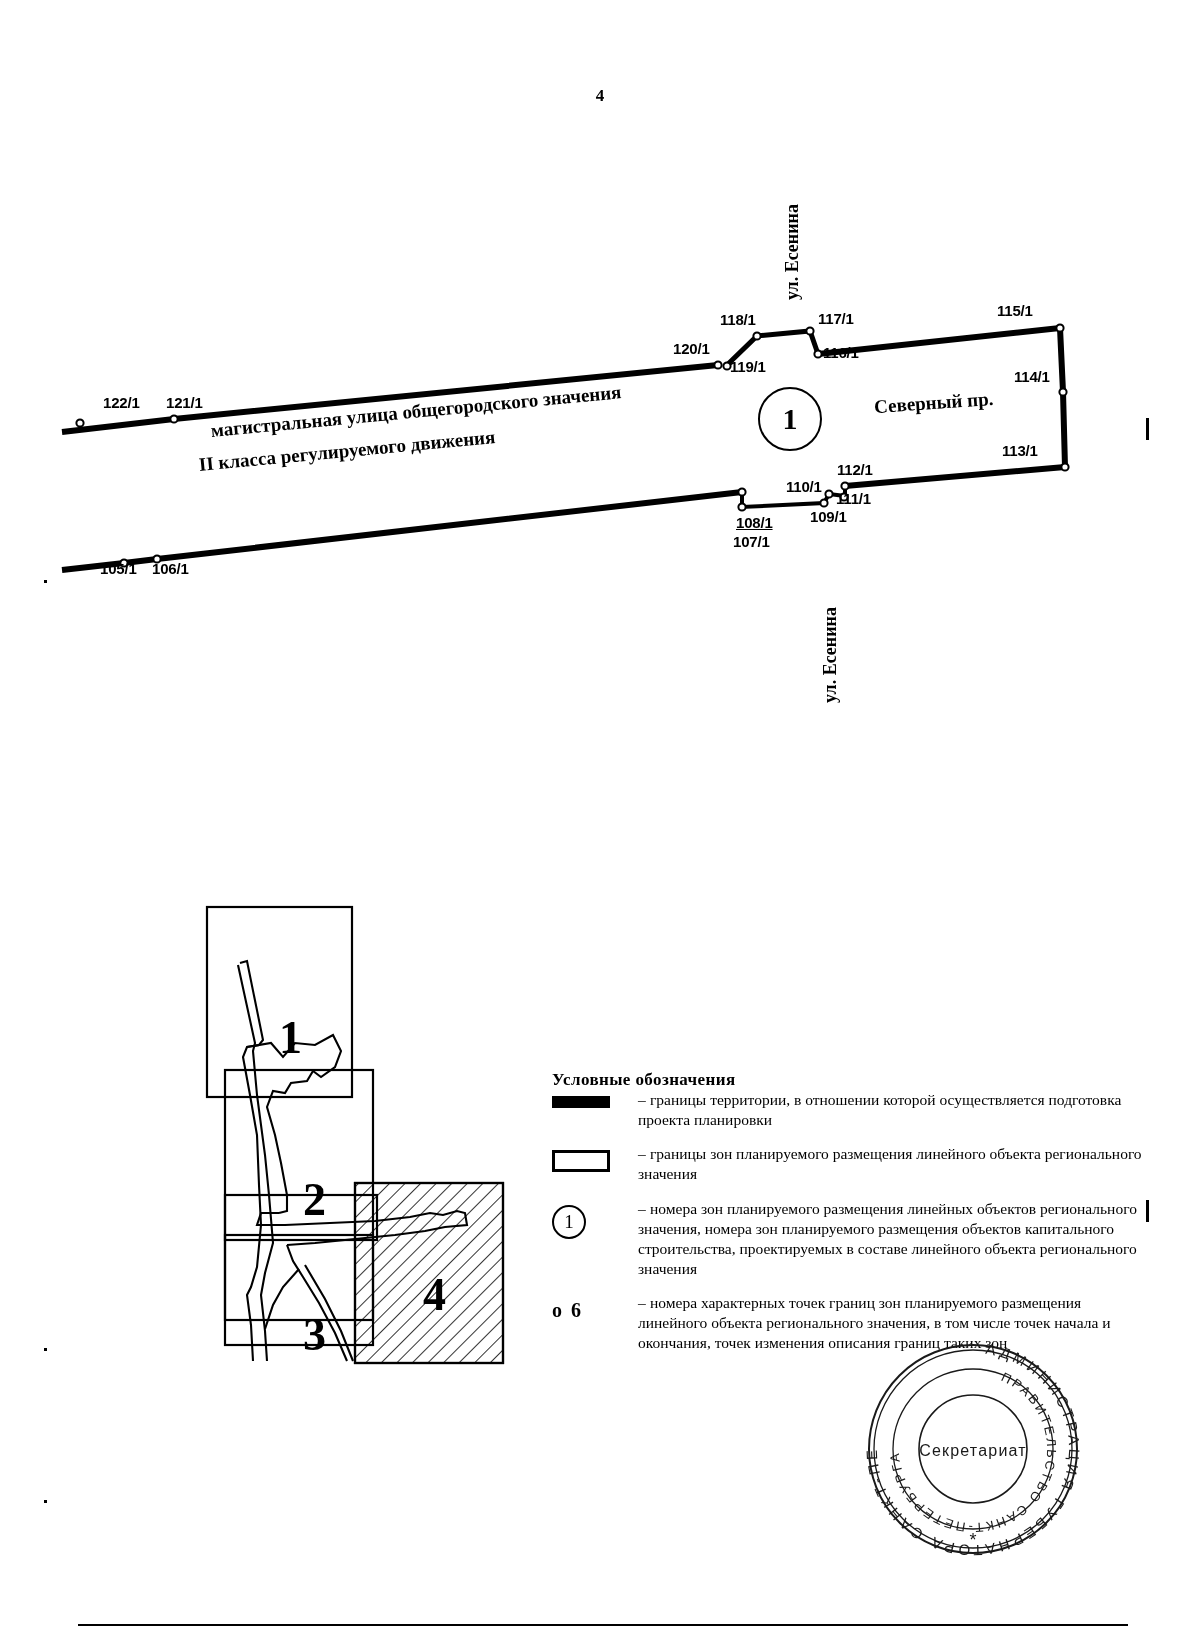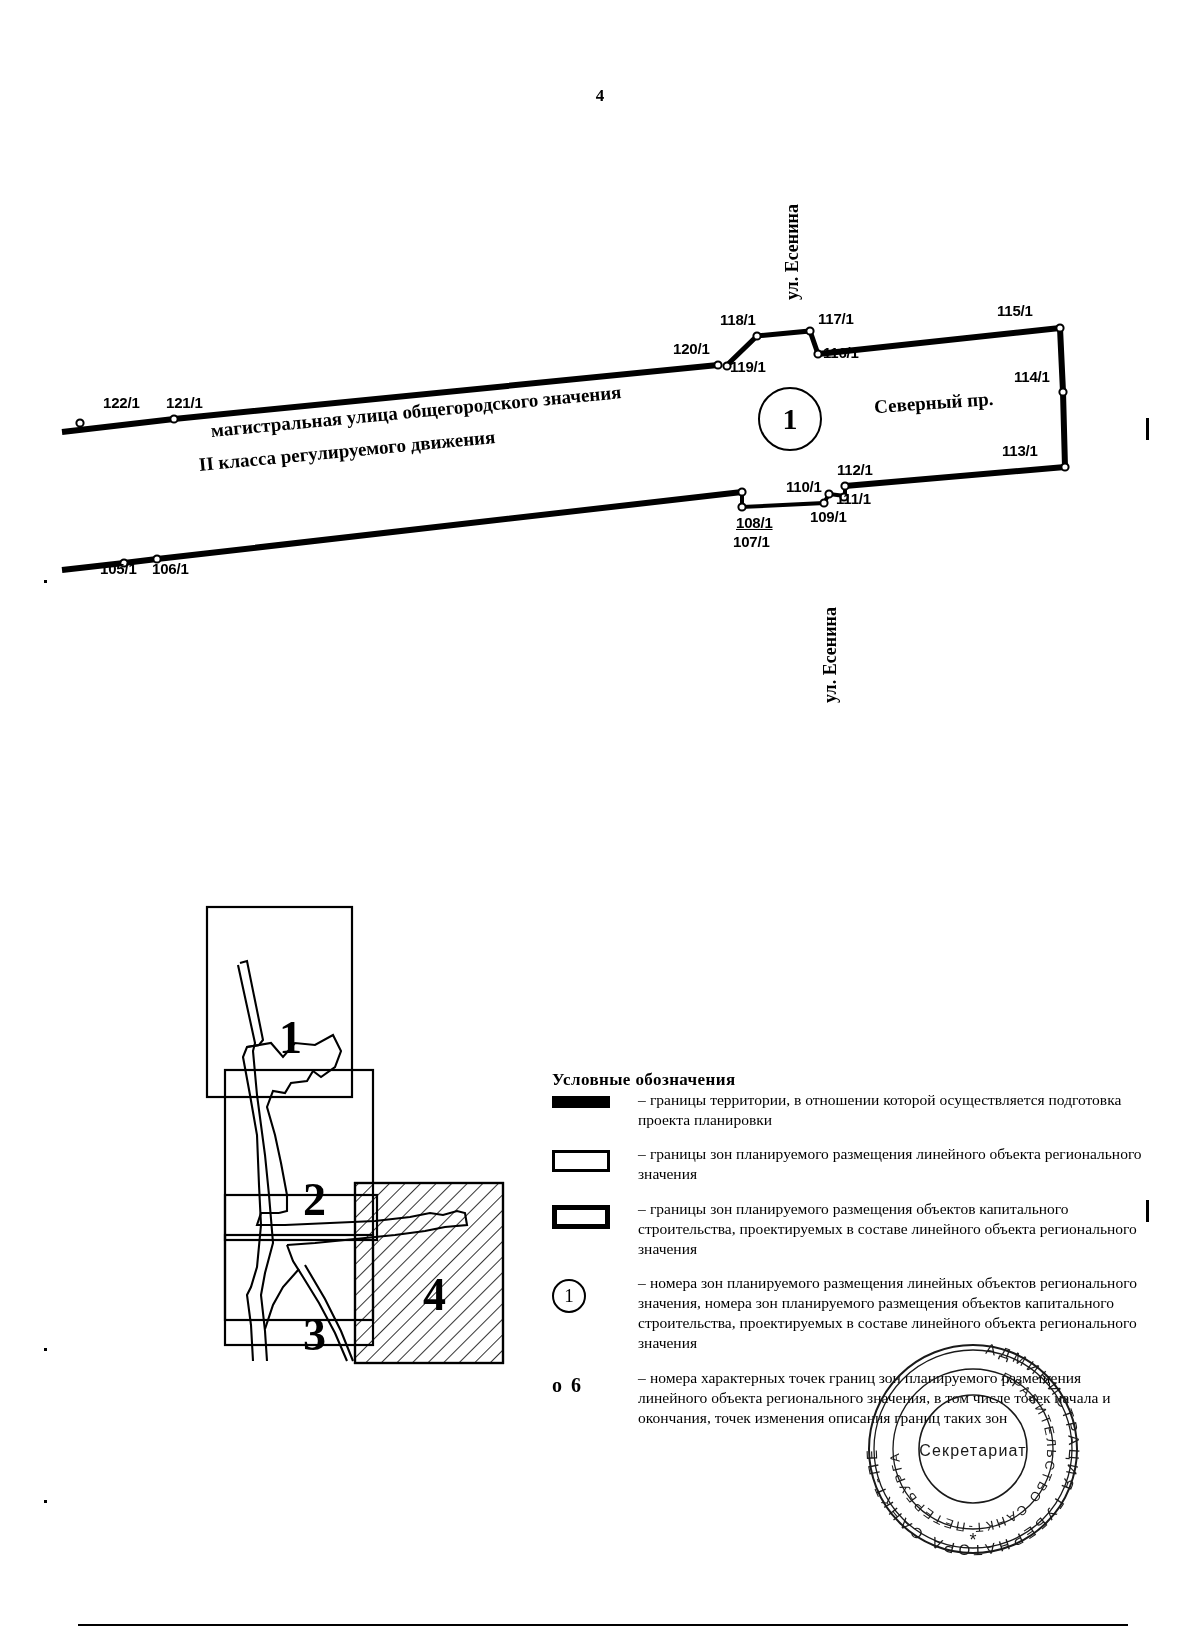--- a/index.html
+++ b/index.html
@@ -318,28 +318,20 @@
 
     <div class="legend-row">
       <div class="legend-sym">
         <div class="sym-outline-thin"></div>
       </div>
       <div class="legend-text">
         <span class="legend-dash">–</span><span>границы зон планируемого размещения линейного объекта регионального значения</span>
       </div>
     </div>
 
-    <div class="legend-row">
-      <div class="legend-sym">
-        <div class="sym-outline-thick"></div>
-      </div>
-      <div class="legend-text">
-        <span class="legend-dash">–</span><span>границы зон планируемого размещения объектов капитального строительства, проектируемых в составе линейного  объекта регионального значения</span>
-      </div>
-    </div>
 
     <div class="legend-row">
       <div class="legend-sym">
         <div class="sym-circle-1">
           <span>1</span>
         </div>
       </div>
       <div class="legend-text">
         <span class="legend-dash">–</span><span>номера зон планируемого размещения линейных объектов регионального значения, номера зон планируемого размещения объектов капитального строительства, проектируемых в составе линейного  объекта регионального значения</span>
       </div>

